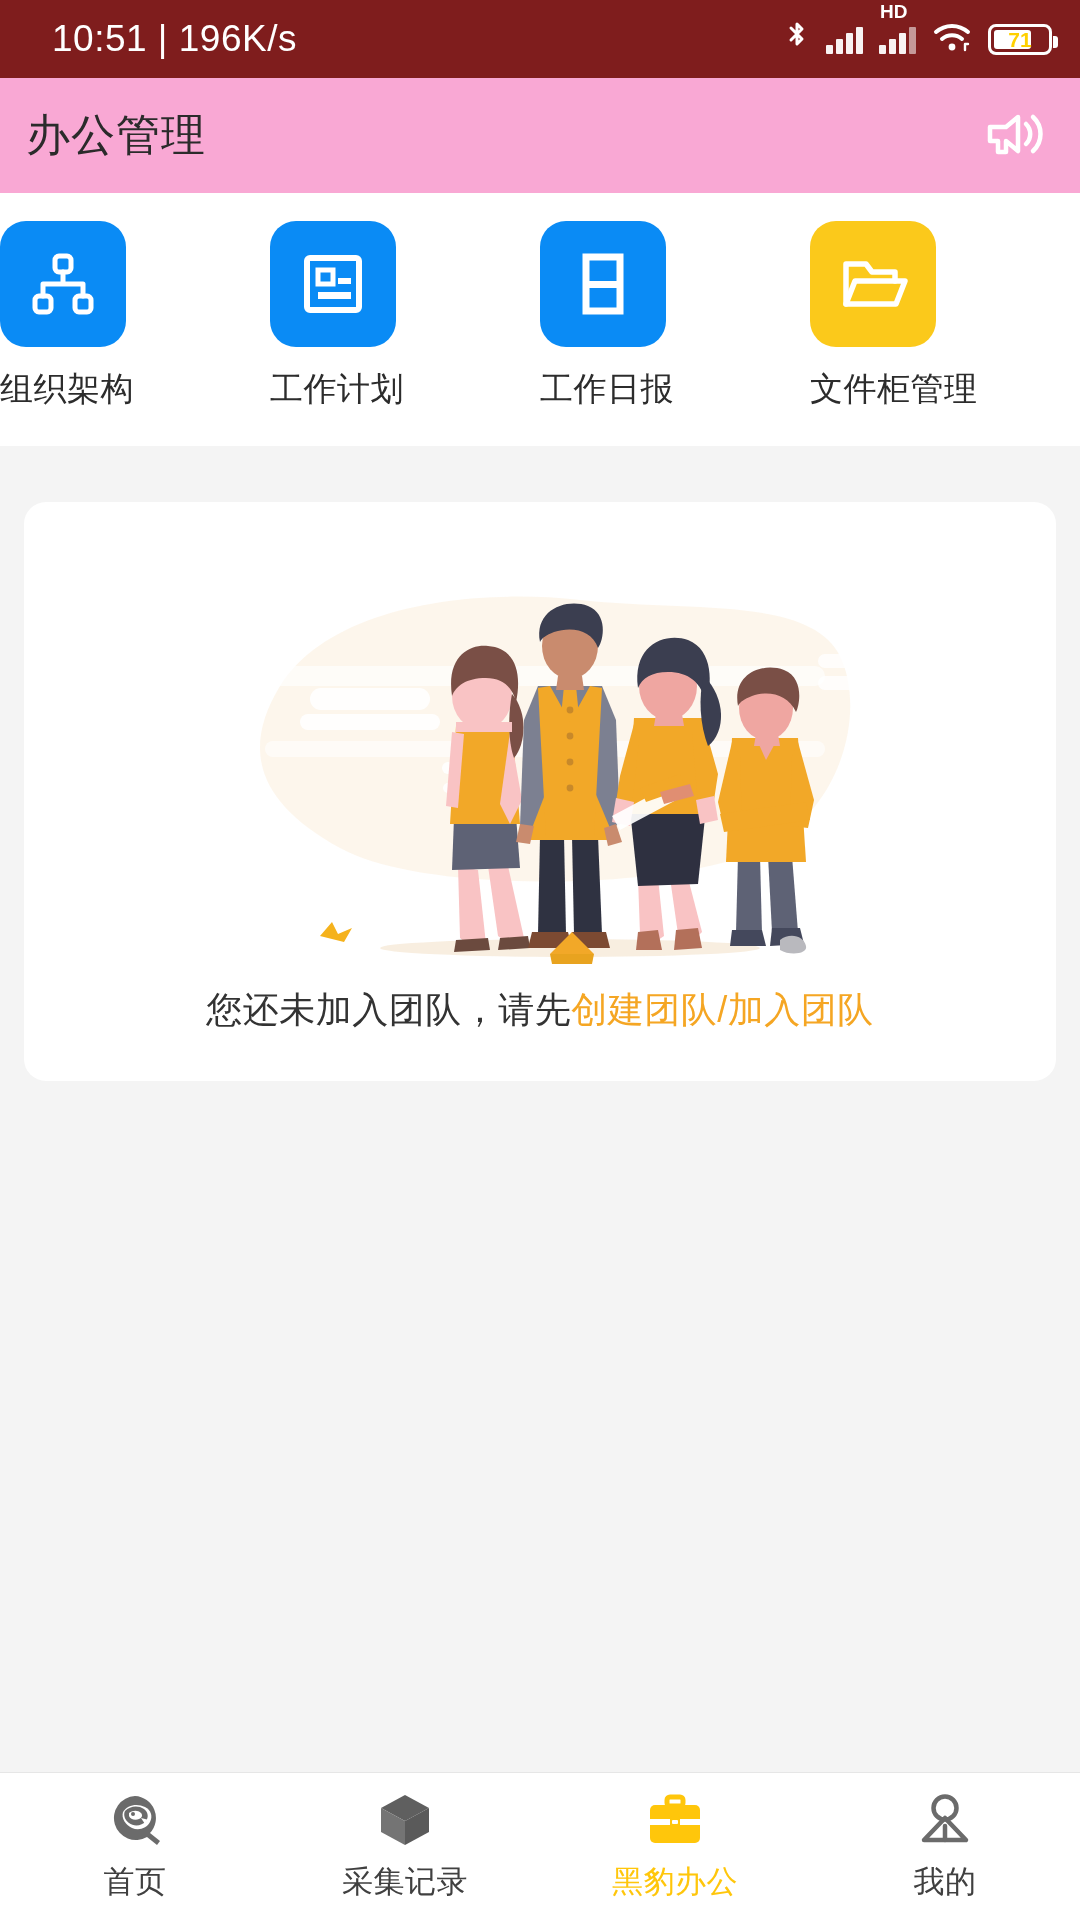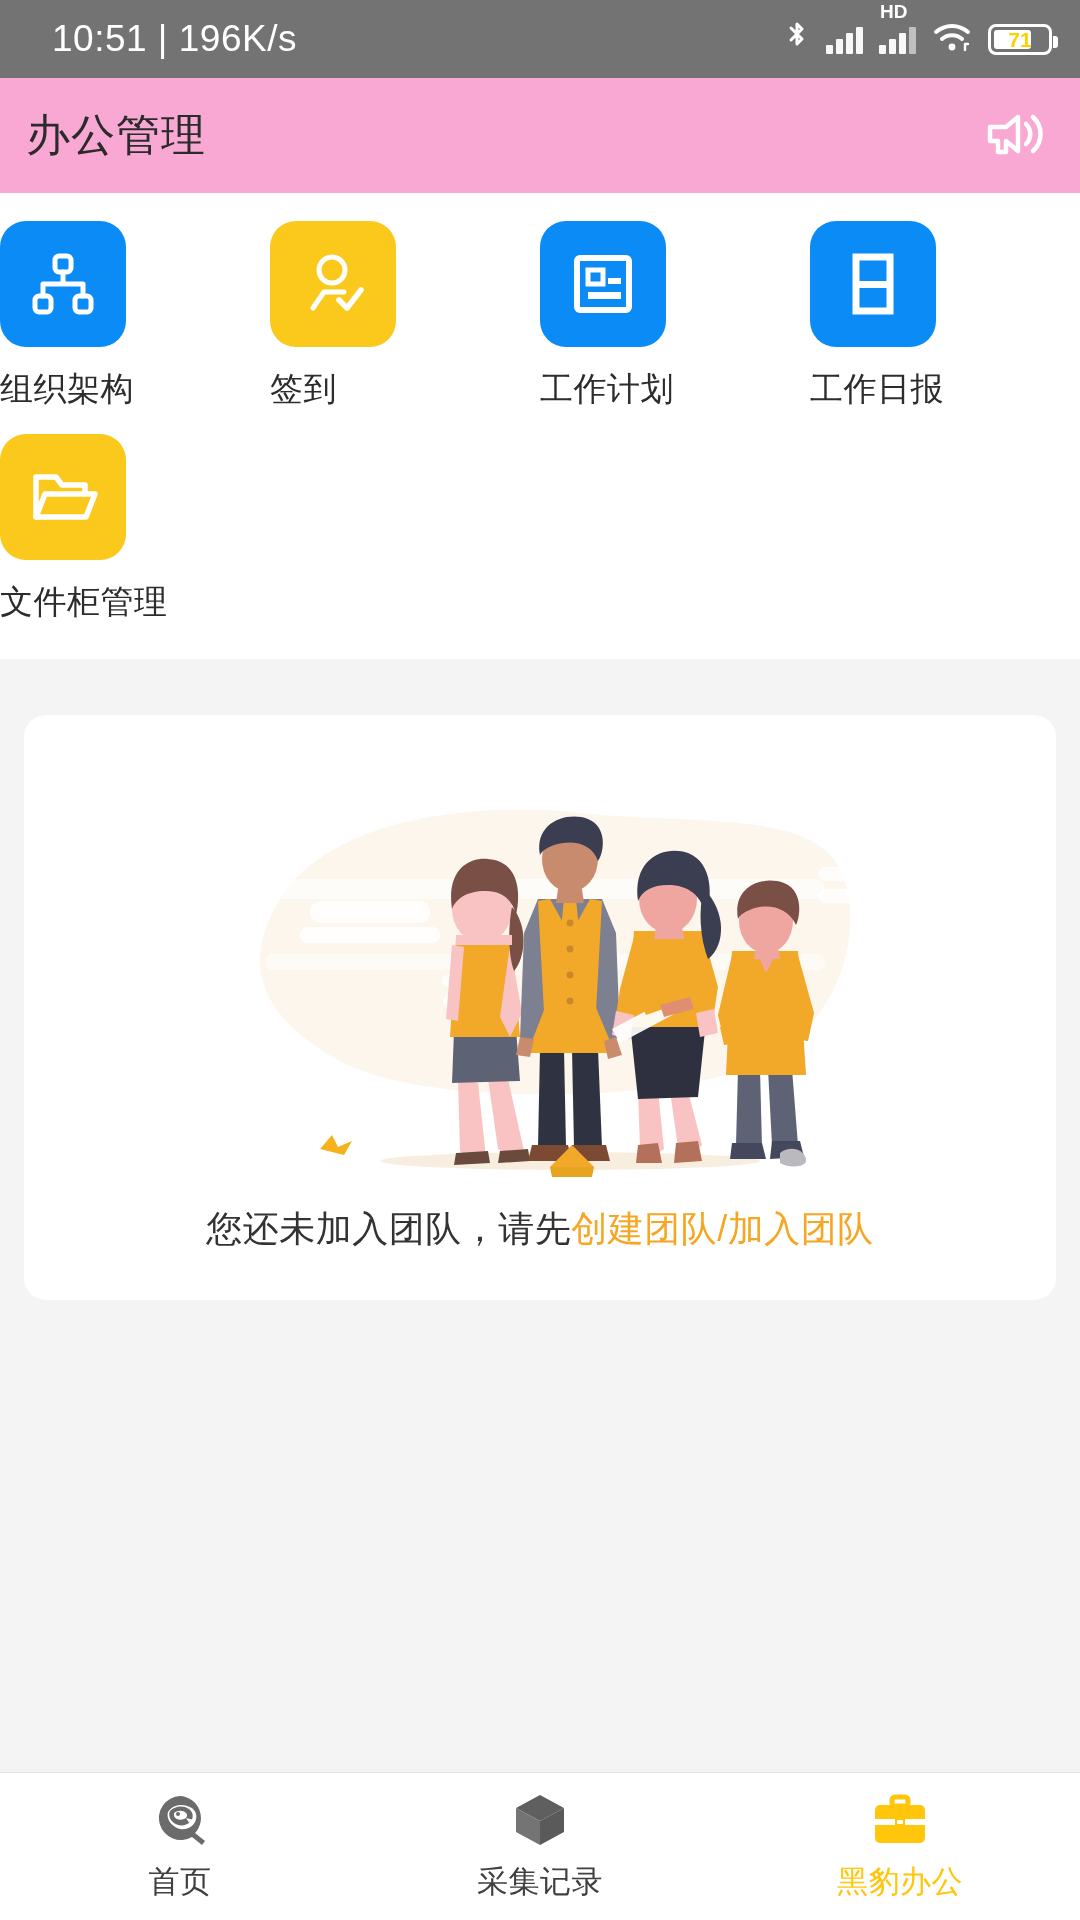--- a/index.html
+++ b/index.html
@@ -12,21 +12,21 @@
   #app {
     position:relative;
     width:1080px; height:1920px;
     display:flex; flex-direction:column;
     background:#f4f4f4;
   }
 
   
   .statusbar {
     height:78px;
-    background:#737373;
+    background:#7f1d1d;
     display:flex; align-items:center;
     padding:0 28px 0 52px;
     flex:0 0 auto;
   }
   .status-left {
     color:#ffffff;
     font-size:37px;
     font-weight:500;
     letter-spacing:0.5px;
     white-space:nowrap;
@@ -118,21 +118,21 @@
   .card {
     background:#ffffff;
     border-radius:22px;
     padding:34px 20px 46px 20px;
     display:flex; flex-direction:column; align-items:center;
   }
   .illus-wrap {
     width:100%; display:flex; justify-content:center;
   }
   .empty-text {
-    margin-top:16px;
+    margin-top:10px;
     font-size:36px; color:#333333; letter-spacing:.5px;
     white-space:nowrap;
   }
   .empty-link { color:#F5A623; }
 
   
   .tabbar {
     height:148px;
     background:#ffffff;
     border-top:1px solid #e6e6e6;
@@ -221,32 +221,20 @@
               <rect x="28" y="8" width="16" height="16" rx="4" fill="none" stroke="#fff" stroke-width="5"></rect>
               <rect x="8" y="48" width="16" height="16" rx="4" fill="none" stroke="#fff" stroke-width="5"></rect>
               <rect x="48" y="48" width="16" height="16" rx="4" fill="none" stroke="#fff" stroke-width="5"></rect>
               <path d="M36 24 L36 36 M16 48 L16 36 L56 36 L56 48" fill="none" stroke="#fff" stroke-width="5" stroke-linecap="round" stroke-linejoin="round"></path>
             </svg>
           </span>
         </div>
         <div class="tile-label">组织架构</div>
       </div>
 
-      <div class="grid-item">
-        <div class="tile" style="background:#FBC91B">
-          <span>
-            <svg width="72" height="72" viewBox="0 0 72 72">
-              <circle cx="35" cy="22" r="13" fill="none" stroke="#fff" stroke-width="5"></circle>
-              <path d="M16 60 L27 44 L47 44" fill="none" stroke="#fff" stroke-width="5" stroke-linecap="round" stroke-linejoin="round"></path>
-              <path d="M42 52 L50 60 L64 42" fill="none" stroke="#fff" stroke-width="5.5" stroke-linecap="round" stroke-linejoin="round"></path>
-            </svg>
-          </span>
-        </div>
-        <div class="tile-label">签到</div>
-      </div>
 
       <div class="grid-item">
         <div class="tile" style="background:#0A8BF5">
           <span>
             <svg width="72" height="72" viewBox="0 0 72 72">
               <rect x="10" y="10" width="52" height="52" rx="3" fill="none" stroke="#fff" stroke-width="6"></rect>
               <rect x="21" y="22" width="15" height="14" fill="none" stroke="#fff" stroke-width="5"></rect>
               <rect x="41" y="30" width="13" height="6" fill="#fff"></rect>
               <rect x="21" y="44" width="33" height="7" fill="#fff"></rect>
             </svg>
@@ -417,16 +405,26 @@
           <rect x="21" y="4" width="16" height="9" rx="3" fill="none" stroke="#FFC60B" stroke-width="5"></rect>
           <rect x="4" y="12" width="50" height="38" rx="5" fill="#FFC60B"></rect>
           <rect x="4" y="26" width="50" height="6" fill="#ffffff"></rect>
           <rect x="24" y="23" width="10" height="12" rx="2" fill="#FFC60B"></rect>
           <rect x="26" y="27" width="6" height="4" rx="1" fill="#ffffff"></rect>
         </svg>
       </div>
       <div class="tab-label">黑豹办公</div>
     </div>
 
+    <div class="tab">
+      <div class="tab-icon">
+        <svg width="54" height="54" viewBox="0 0 54 54">
+          <circle cx="27" cy="15" r="11.5" fill="none" stroke="#6b6b6b" stroke-width="4.5"></circle>
+          <path d="M6 47 L27 25 L48 47 Z" fill="none" stroke="#6b6b6b" stroke-width="4.5" stroke-linejoin="round"></path>
+          <path d="M27 33 L27 47" stroke="#6b6b6b" stroke-width="4.5" stroke-linecap="round"></path>
+        </svg>
+      </div>
+      <div class="tab-label">我的</div>
+    </div>
 
   </div>
 
 </div>
 
 </body></html>

